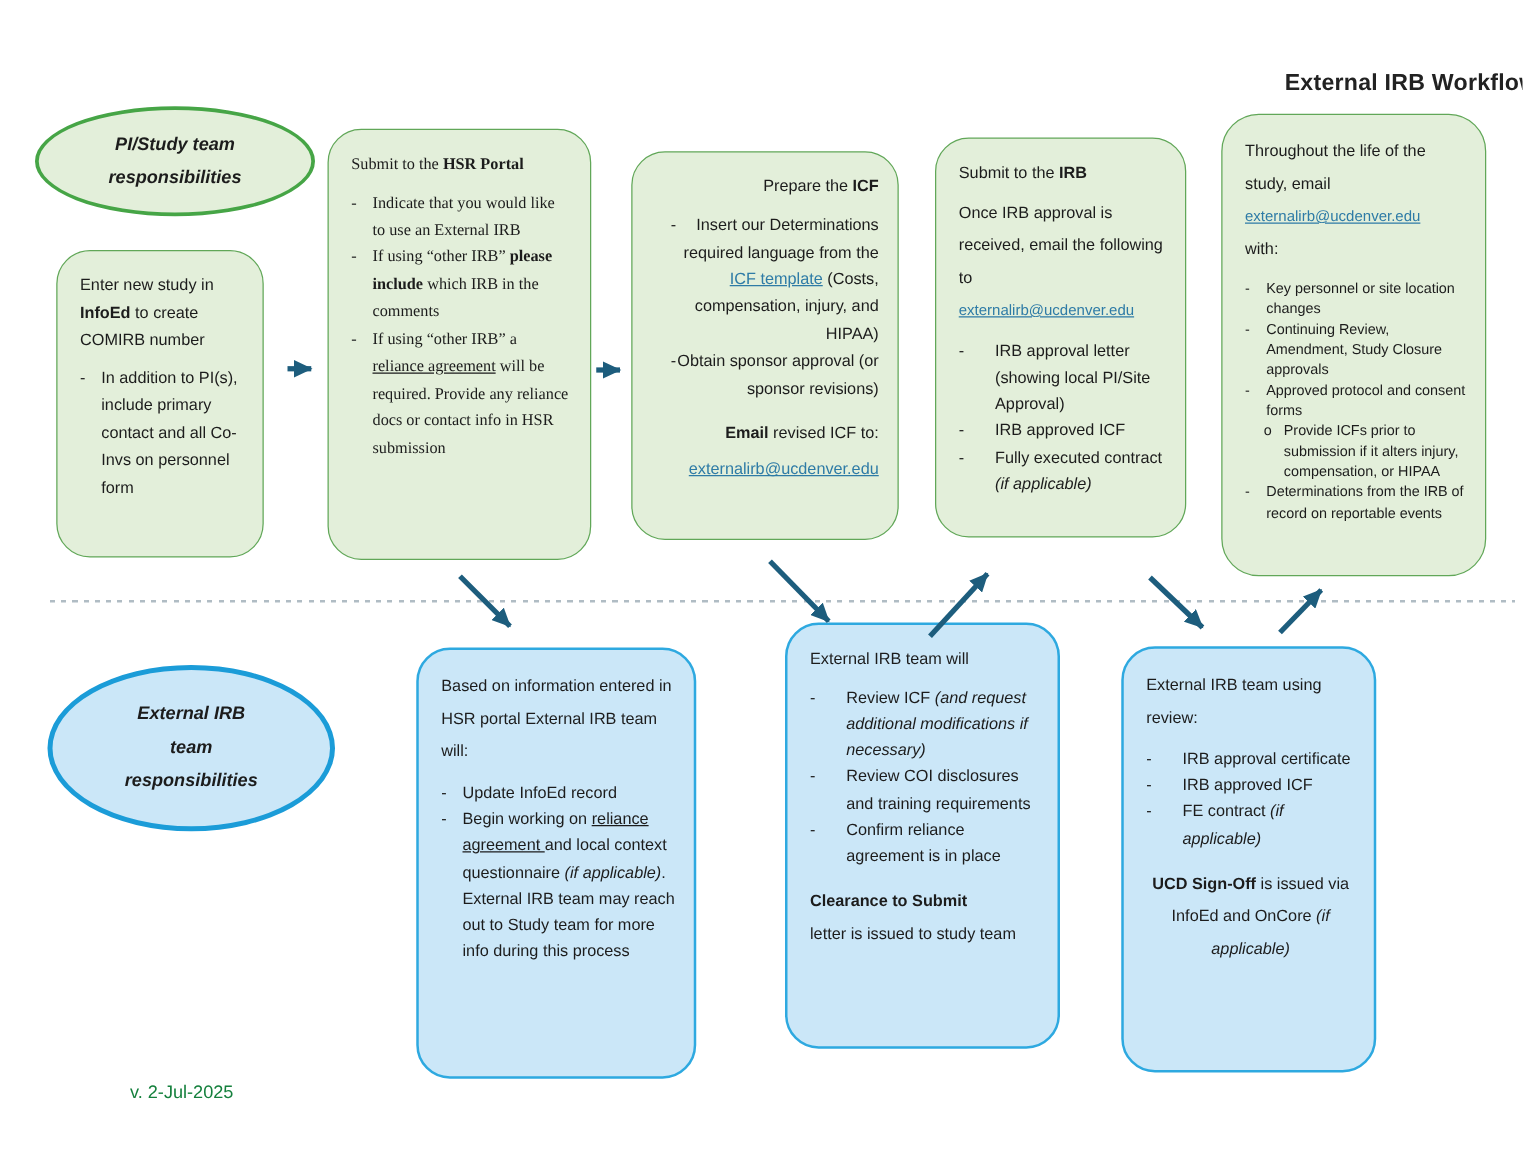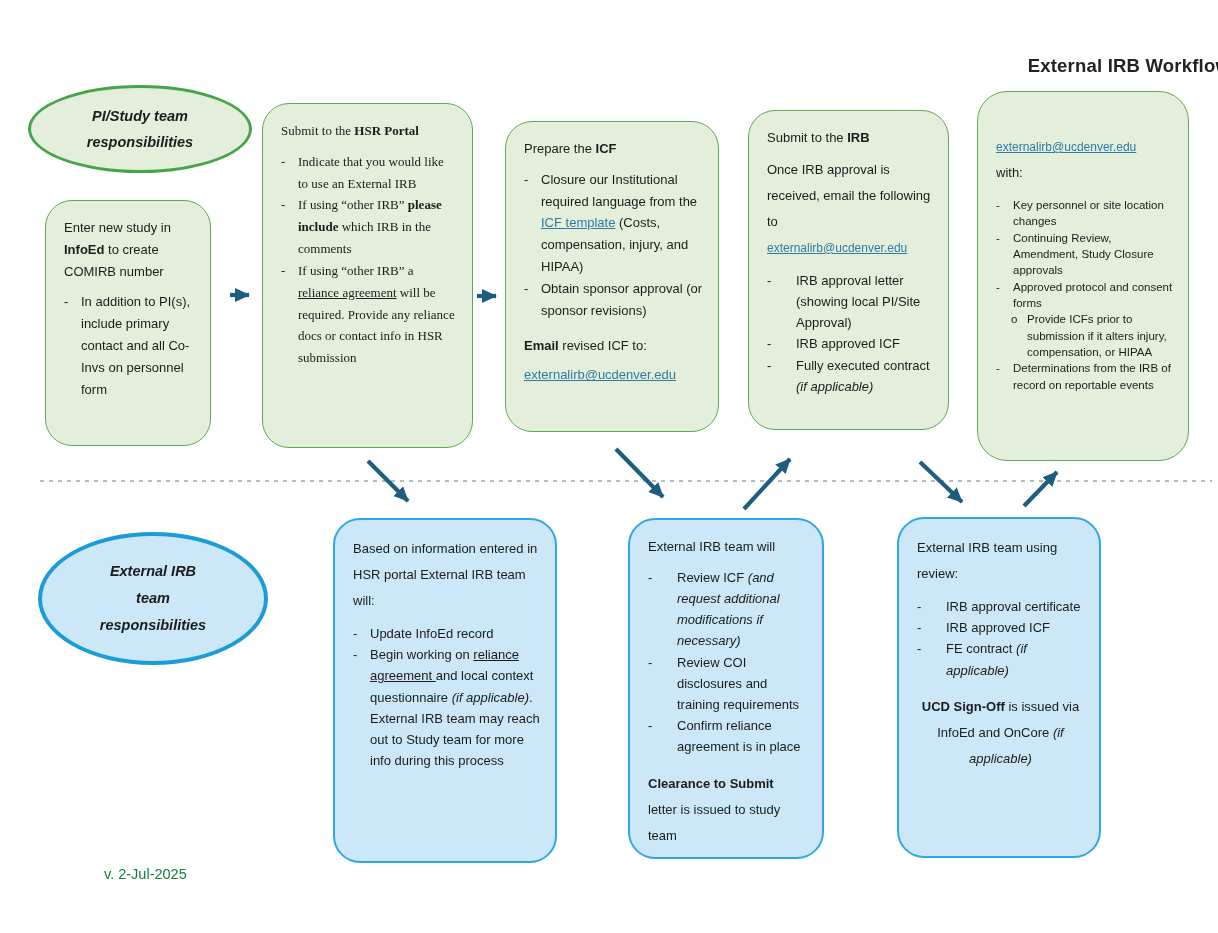--- a/index.html
+++ b/index.html
@@ -32,25 +32,25 @@
     background:var(--blue-fill,#cbe7f8);border:4px solid var(--blue-ellipse-border,#1b9cd8);
   }
   .box{
     position:absolute;border-radius:27px;box-sizing:border-box;
     padding:16px 15px 12px 18px;font-size:13px;line-height:1.68;overflow:hidden;
   }
   .box.green{background:var(--green-fill,#e3efda);border:1.6px solid var(--green-border,#61a758);}
   .box.blue{background:var(--blue-fill,#cbe7f8);border:2px solid var(--blue-border,#2ea9e0);}
   #g1{left:45px;top:200px;width:166px;height:246px;}
   #g2{left:262px;top:103px;width:211px;height:345px;font-family:Liberation Serif, serif;}
-  #g3{left:505px;top:121px;width:214px;height:311px;}
+  #g3{left:505px;top:121px;width:214px;height:311px;text-align:right;}
   #g4{left:748px;top:110px;width:201px;height:320px;}
   #g5{left:977px;top:91px;width:212px;height:370px;border-radius:30px;}
   #b1{left:333px;top:518px;width:224px;height:345px;}
-  #b2{left:628px;top:518px;width:196px;height:341px;}
+  #b2{left:628px;top:498px;width:220px;height:341px;}
   #b3{left:897px;top:517px;width:204px;height:341px;}
   .para{margin:0;}
   .para+.para{margin-top:8px;}
   .para.lh-xl{line-height:2.0;}
   .para.gap-md{margin-top:14px;}
   .para.gap-lg{margin-top:34px;text-align:center;}
   .blist{margin-top:9px;}
   .blist+.para{margin-top:13px;}
   .bitem{display:flex;align-items:flex-start;}
   .marker{flex:0 0 17px;}
@@ -105,21 +105,21 @@
           <span class="marker">-</span>
           <span class="btext"><span>If using “other IRB” a </span><span class="u">reliance agreement</span><span> will be required. Provide any reliance docs or contact info in HSR submission</span></span>
         </div>
       </div>
     </div>
   <div class="box green" id="g3">
       <div class="para"><span>Prepare the </span><span class="b">ICF</span></div>
       <div class="blist">
         <div class="bitem">
           <span class="marker">-</span>
-          <span class="btext"><span>Closure our Institutional required language from the </span><a class="lnk" href="#">ICF template</a><span> (Costs, compensation, injury, and HIPAA)</span></span>
+          <span class="btext"><span>Insert our Determinations required language from the </span><a class="lnk" href="#">ICF template</a><span> (Costs, compensation, injury, and HIPAA)</span></span>
         </div>
         <div class="bitem">
           <span class="marker">-</span>
           <span class="btext"><span>Obtain sponsor approval (or sponsor revisions)</span></span>
         </div>
       </div>
       <div class="para gap-md"><span class="b">Email</span><span> revised ICF to:</span></div>
       <div class="para"><a class="lnk" href="#">externalirb@ucdenver.edu</a></div>
     </div>
   <div class="box green" id="g4">
@@ -134,21 +134,21 @@
           <span class="marker">-</span>
           <span class="btext"><span>IRB approved ICF</span></span>
         </div>
         <div class="bitem">
           <span class="marker">-</span>
           <span class="btext"><span>Fully executed contract </span><span class="i">(if applicable)</span></span>
         </div>
       </div>
     </div>
   <div class="box green" id="g5">
-      <div class="para lh-xl"><br><a class="lnk sm" href="#">externalirb@ucdenver.edu</a><br><span>with:</span></div>
+      <div class="para lh-xl"><span>Throughout the life of the study, email</span><br><a class="lnk sm" href="#">externalirb@ucdenver.edu</a><br><span>with:</span></div>
       <div class="blist">
         <div class="bitem">
           <span class="marker">-</span>
           <span class="btext"><span>Key personnel or site location changes</span></span>
         </div>
         <div class="bitem">
           <span class="marker">-</span>
           <span class="btext"><span>Continuing Review, Amendment, Study Closure approvals</span></span>
         </div>
         <div class="bitem">

